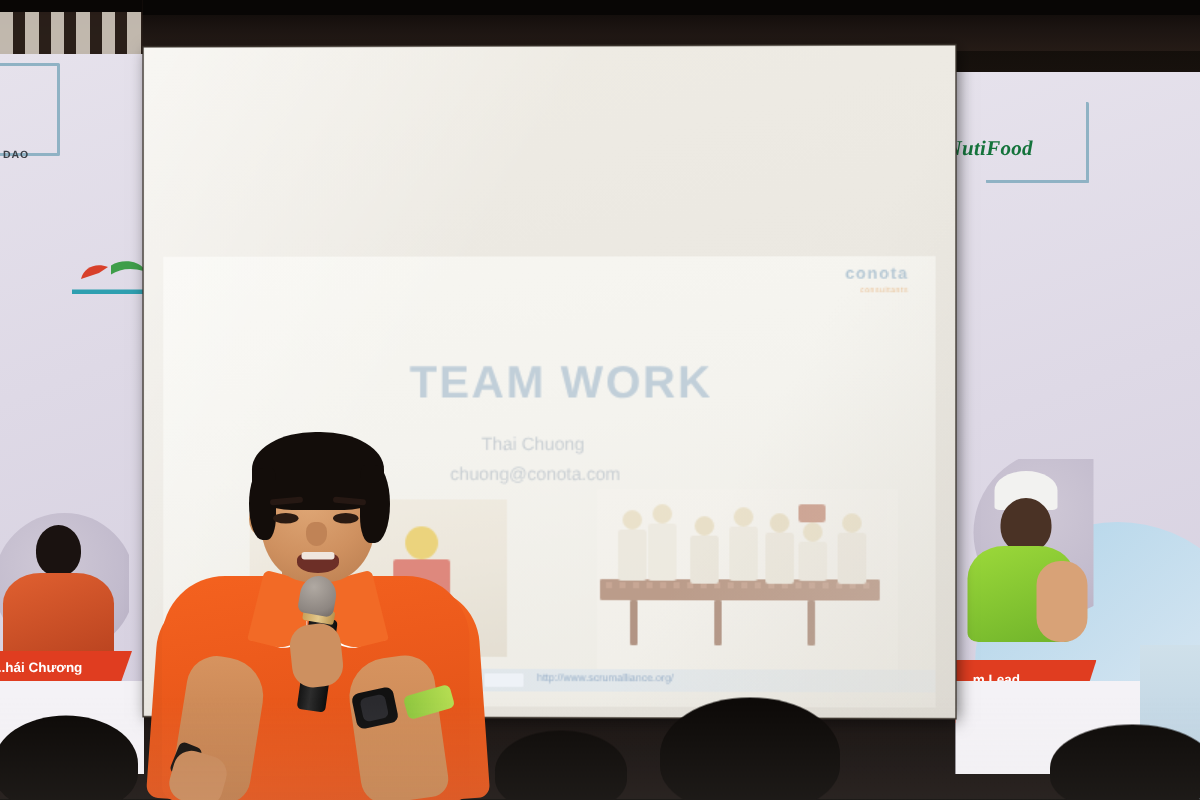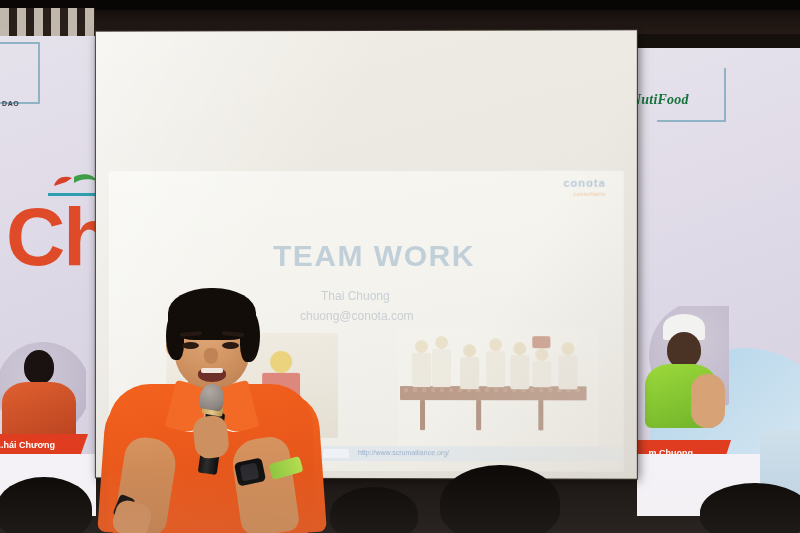--- a/index.html
+++ b/index.html
@@ -362,21 +362,20 @@
   <div class="banner left">
     <div class="banner-frameline bl-frame"></div>
     <div class="kicker bl-kicker">DAO</div>
 
     <svg class="swoosh" viewBox="0 0 46 18">
       <path d="M2 14 C4 6,12 3,20 6 L14 10 Z" fill="#d8402a"></path>
       <path d="M22 5 C30 0,42 2,45 9 C36 6,28 7,22 11 Z" fill="#3f9e4a"></path>
     </svg>
     <div class="underline-teal"></div>
 
-    <div class="big-ch">Ch</div>
 
     <div class="banner-photo bl-photo">
       <div class="photo-circle"></div>
       <div class="head" style="left:34px;top:14px;width:30px;height:34px;background:#1a1210;"></div>
       <div class="torso" style="left:12px;top:46px;width:74px;height:60px;background:linear-gradient(160deg,#e06030,#b8421f);"></div>
     </div>
 
     <div class="red-tag bl-tag"></div>
     <div class="tag-name" style="left:-4px;top:404px;">...hái Chương</div>
     <div class="tag-sub" style="left:-6px;top:418px;">Founder, CEO</div>
@@ -393,21 +392,21 @@
 
     <div class="banner-photo br-photo">
       <div class="photo-circle" style="left:16px;top:-6px;width:110px;height:110px;"></div>
       <div class="hardhat" style="left:30px;top:8px;width:42px;height:26px;"></div>
       <div class="head" style="left:34px;top:26px;width:34px;height:36px;background:#4a3225;"></div>
       <div class="torso" style="left:12px;top:58px;width:72px;height:64px;background:linear-gradient(160deg,#9cd93a,#6fb32a);"></div>
       <div class="torso" style="left:58px;top:68px;width:34px;height:54px;background:#d8a277;border-radius:16px;"></div>
     </div>
 
     <div class="red-tag br-tag"></div>
-    <div class="tag-name" style="left:4px;top:400px;">...m Chuong</div>
+    <div class="tag-name" style="left:4px;top:400px;">...m Lead</div>
     <div class="tag-sub" style="left:2px;top:414px;">Project Lead</div>
     <div class="tag-sub" style="left:2px;top:422px;">Construction</div>
 
     <div class="banner-bottom-white"></div>
   </div>
 
   <div class="wall-right-panel"></div>
 
   <div id="screen">
 

